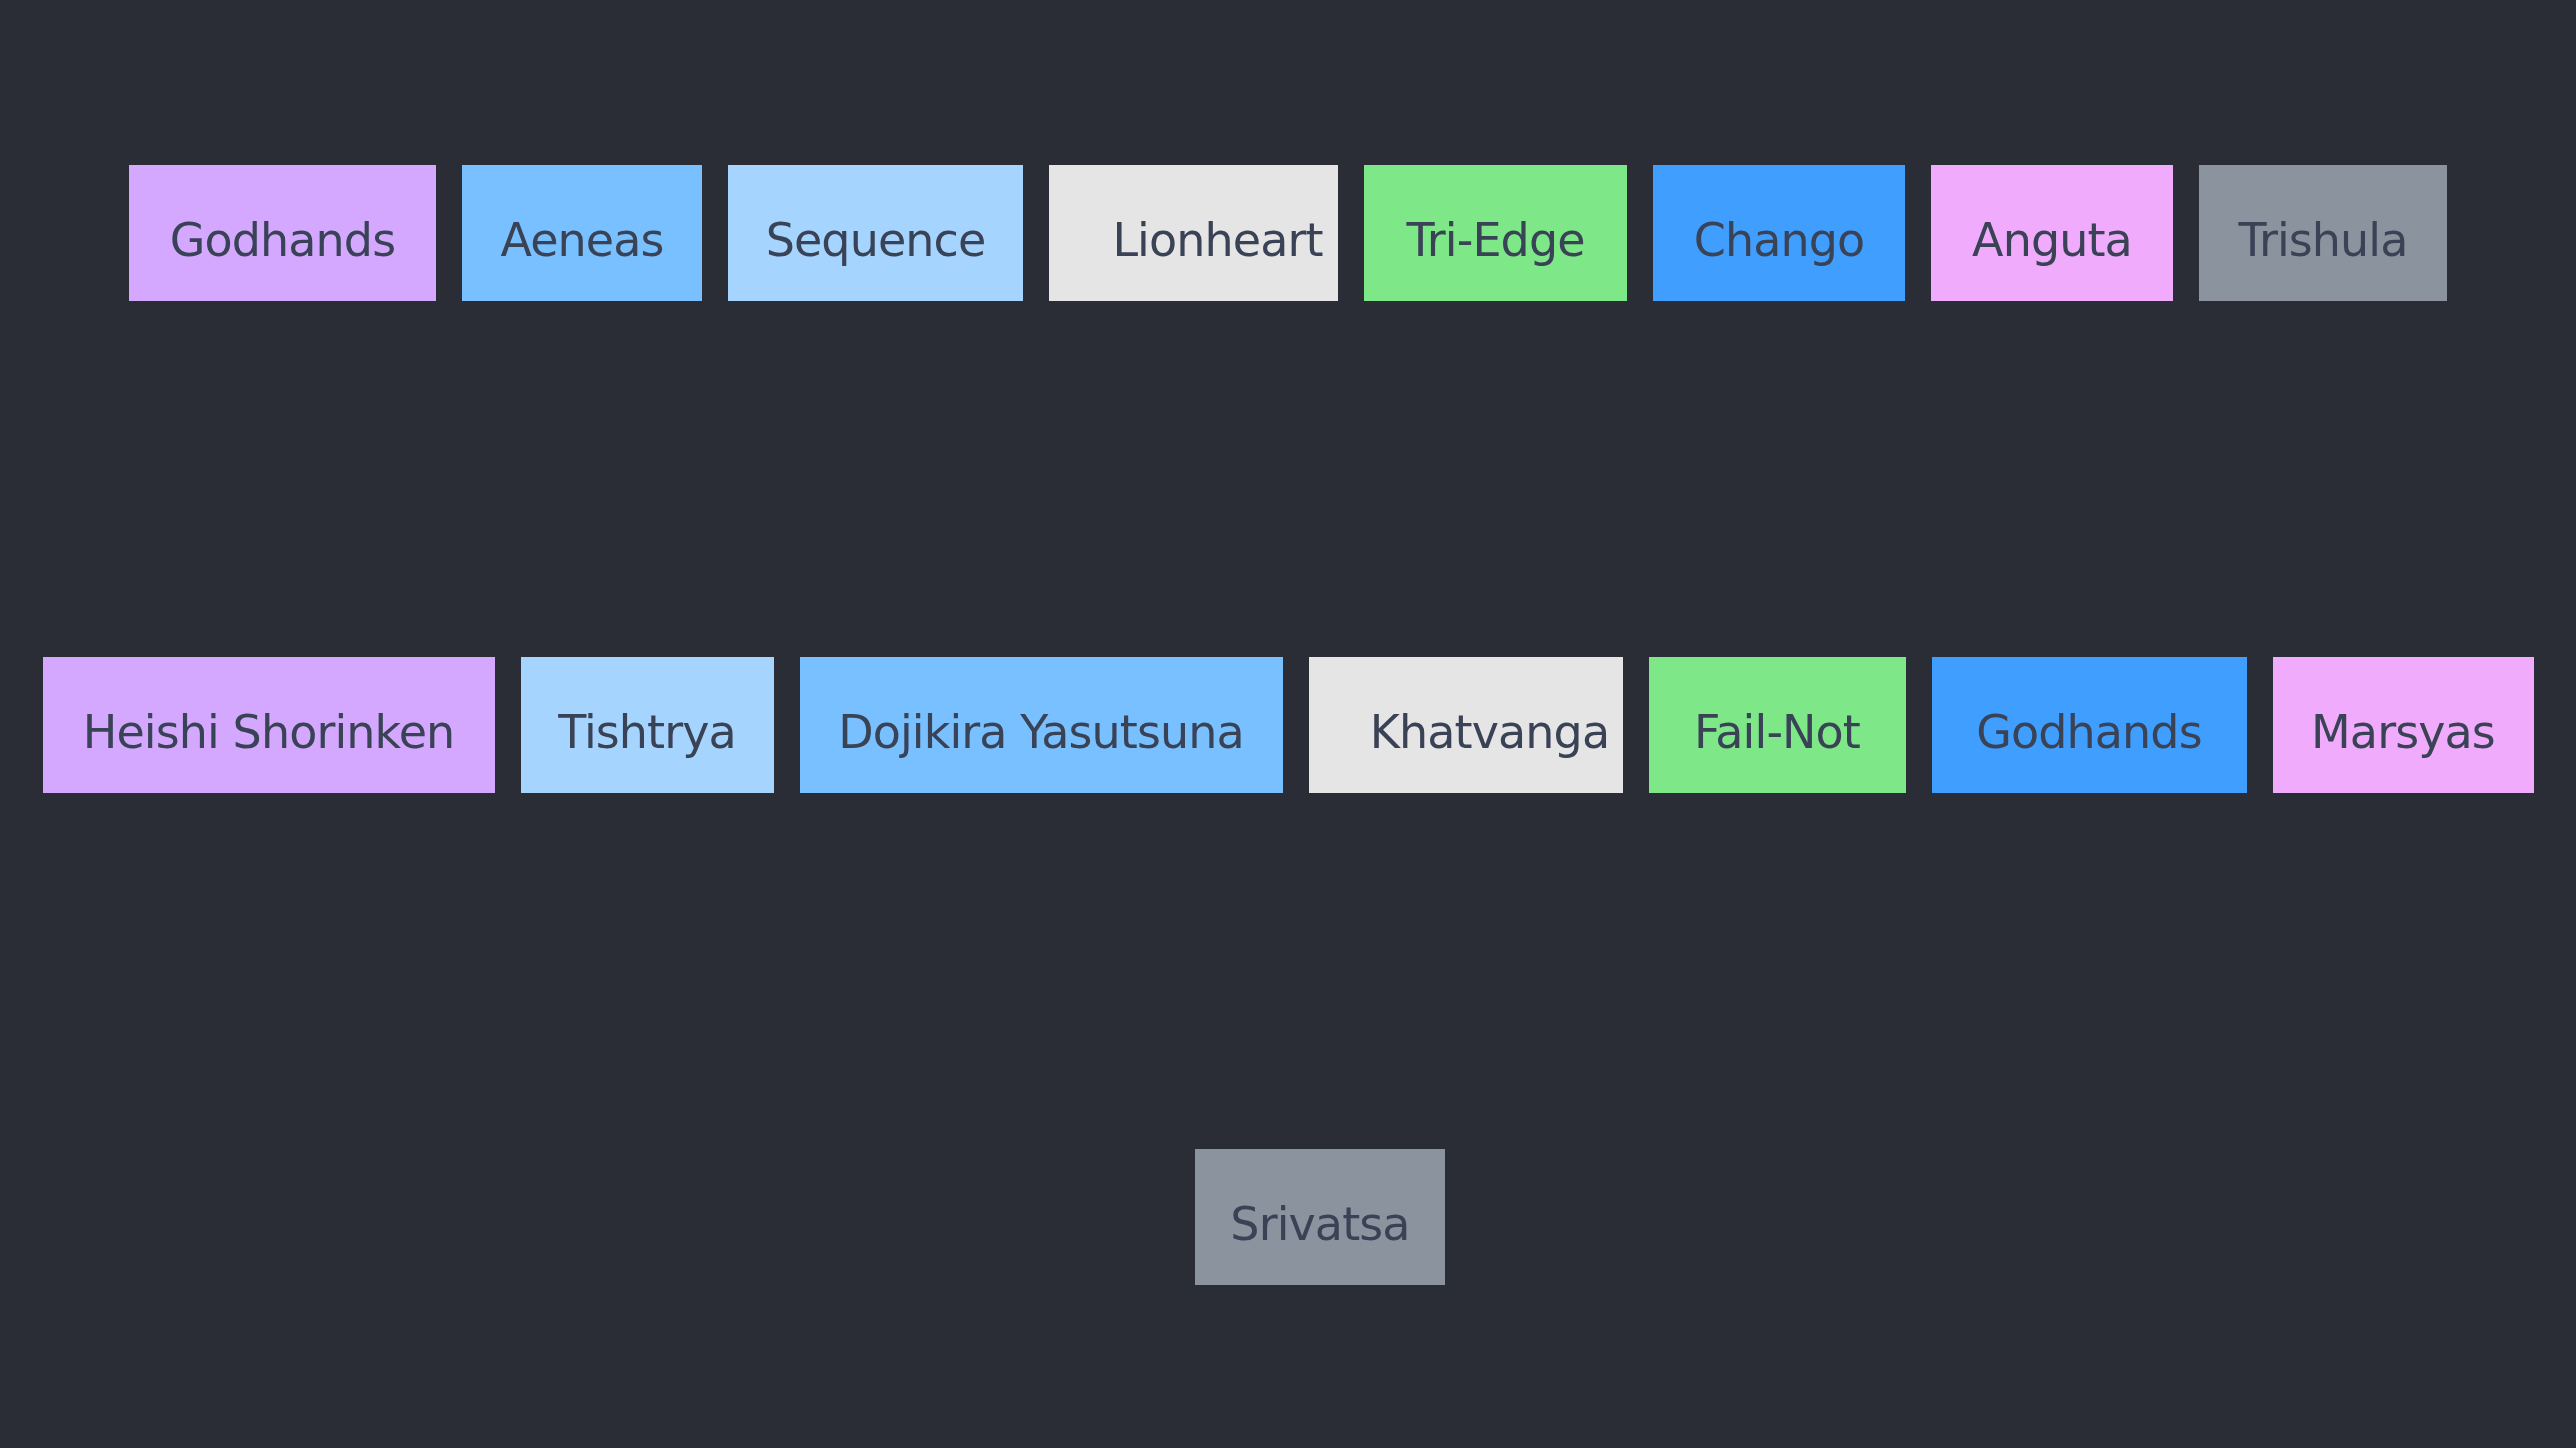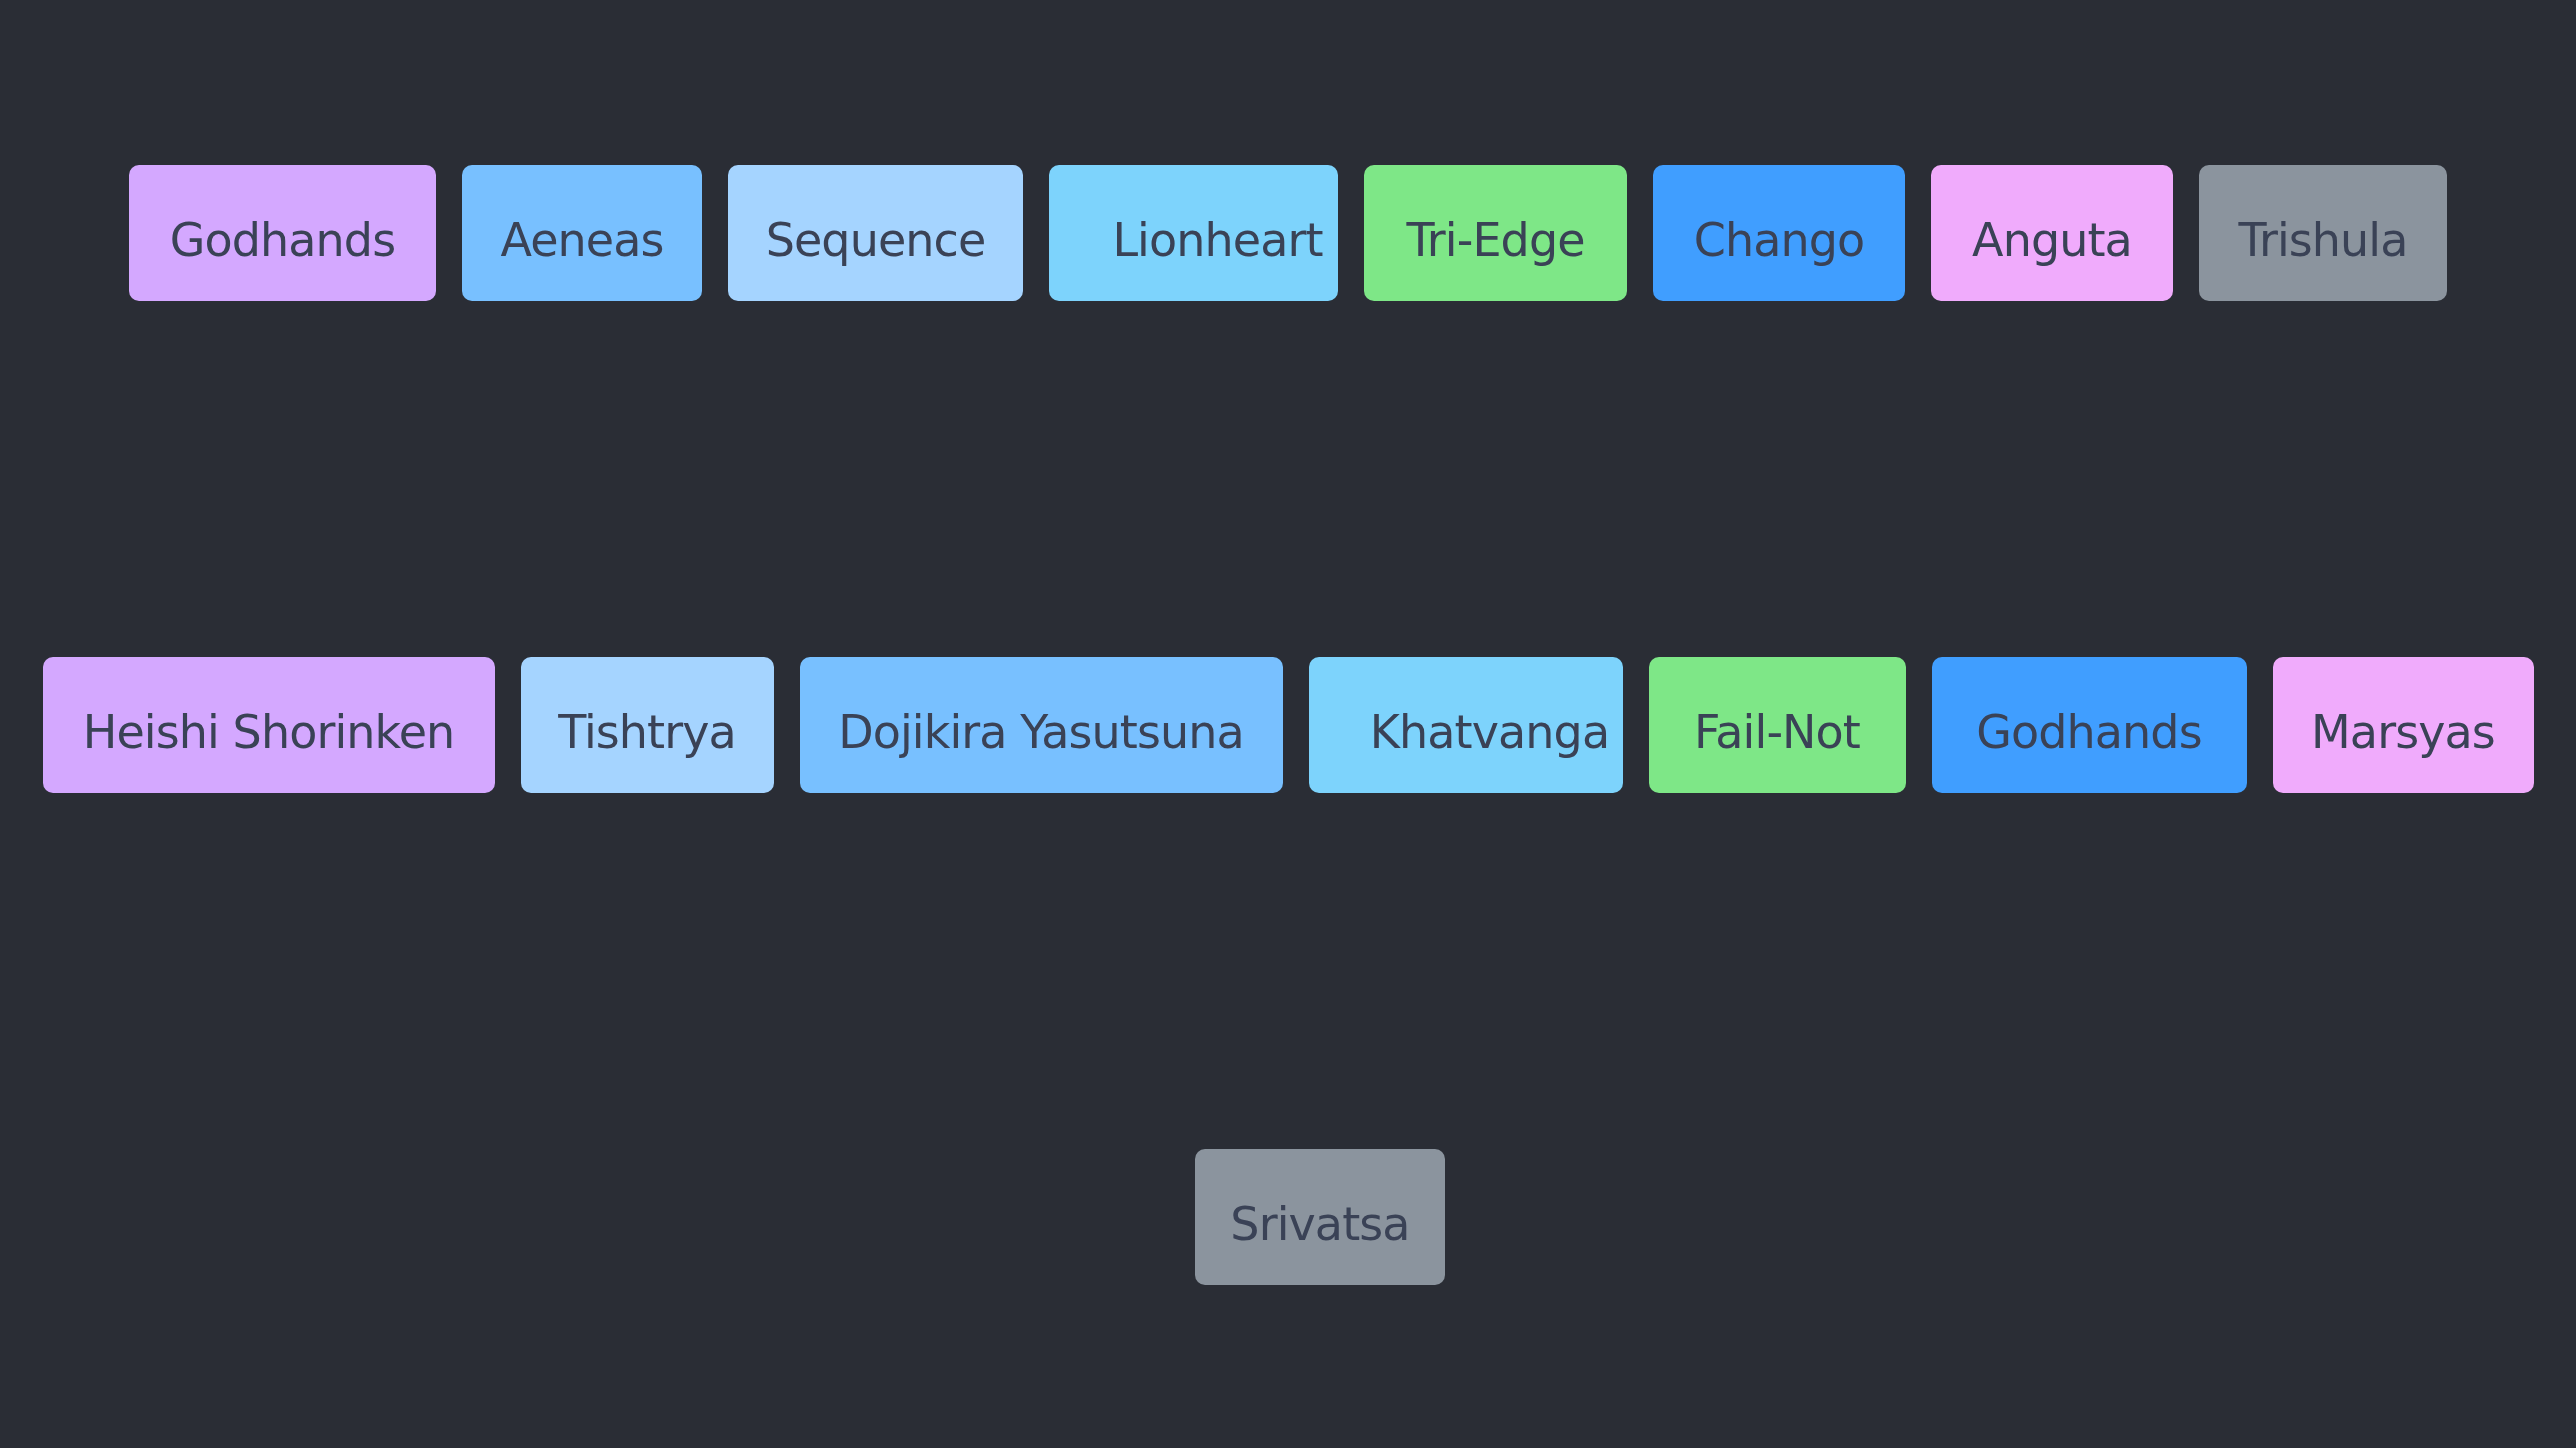--- a/index.html
+++ b/index.html
@@ -34,27 +34,26 @@
       height: 136px;
       display: flex;
       align-items: center;
       justify-content: center;
       color: #3a4256;
       font-size: 46px;
       letter-spacing: -0.9px;
       white-space: nowrap;
       cursor: pointer;
       user-select: none;
-      border-radius: 10px;
     }
     .tile span { display: block; transform: translateY(7.4px); }
     .c-purple { background: #d4a8ff; }
     .c-sky { background: #78c0ff; }
     .c-light { background: #a5d4ff; }
-    .c-red { background: #7dd3fc; padding-left: 48px; }
+    .c-red { background: #e5e5e5; padding-left: 48px; }
     .c-green { background: #7ee787; }
     .c-blue { background: #409eff; }
     .c-orange { background: #f0abfc; }
     .c-gray { background: #8b949e; }
   </style>
 </head>
 <body>
 
 <div class="stage">
 

